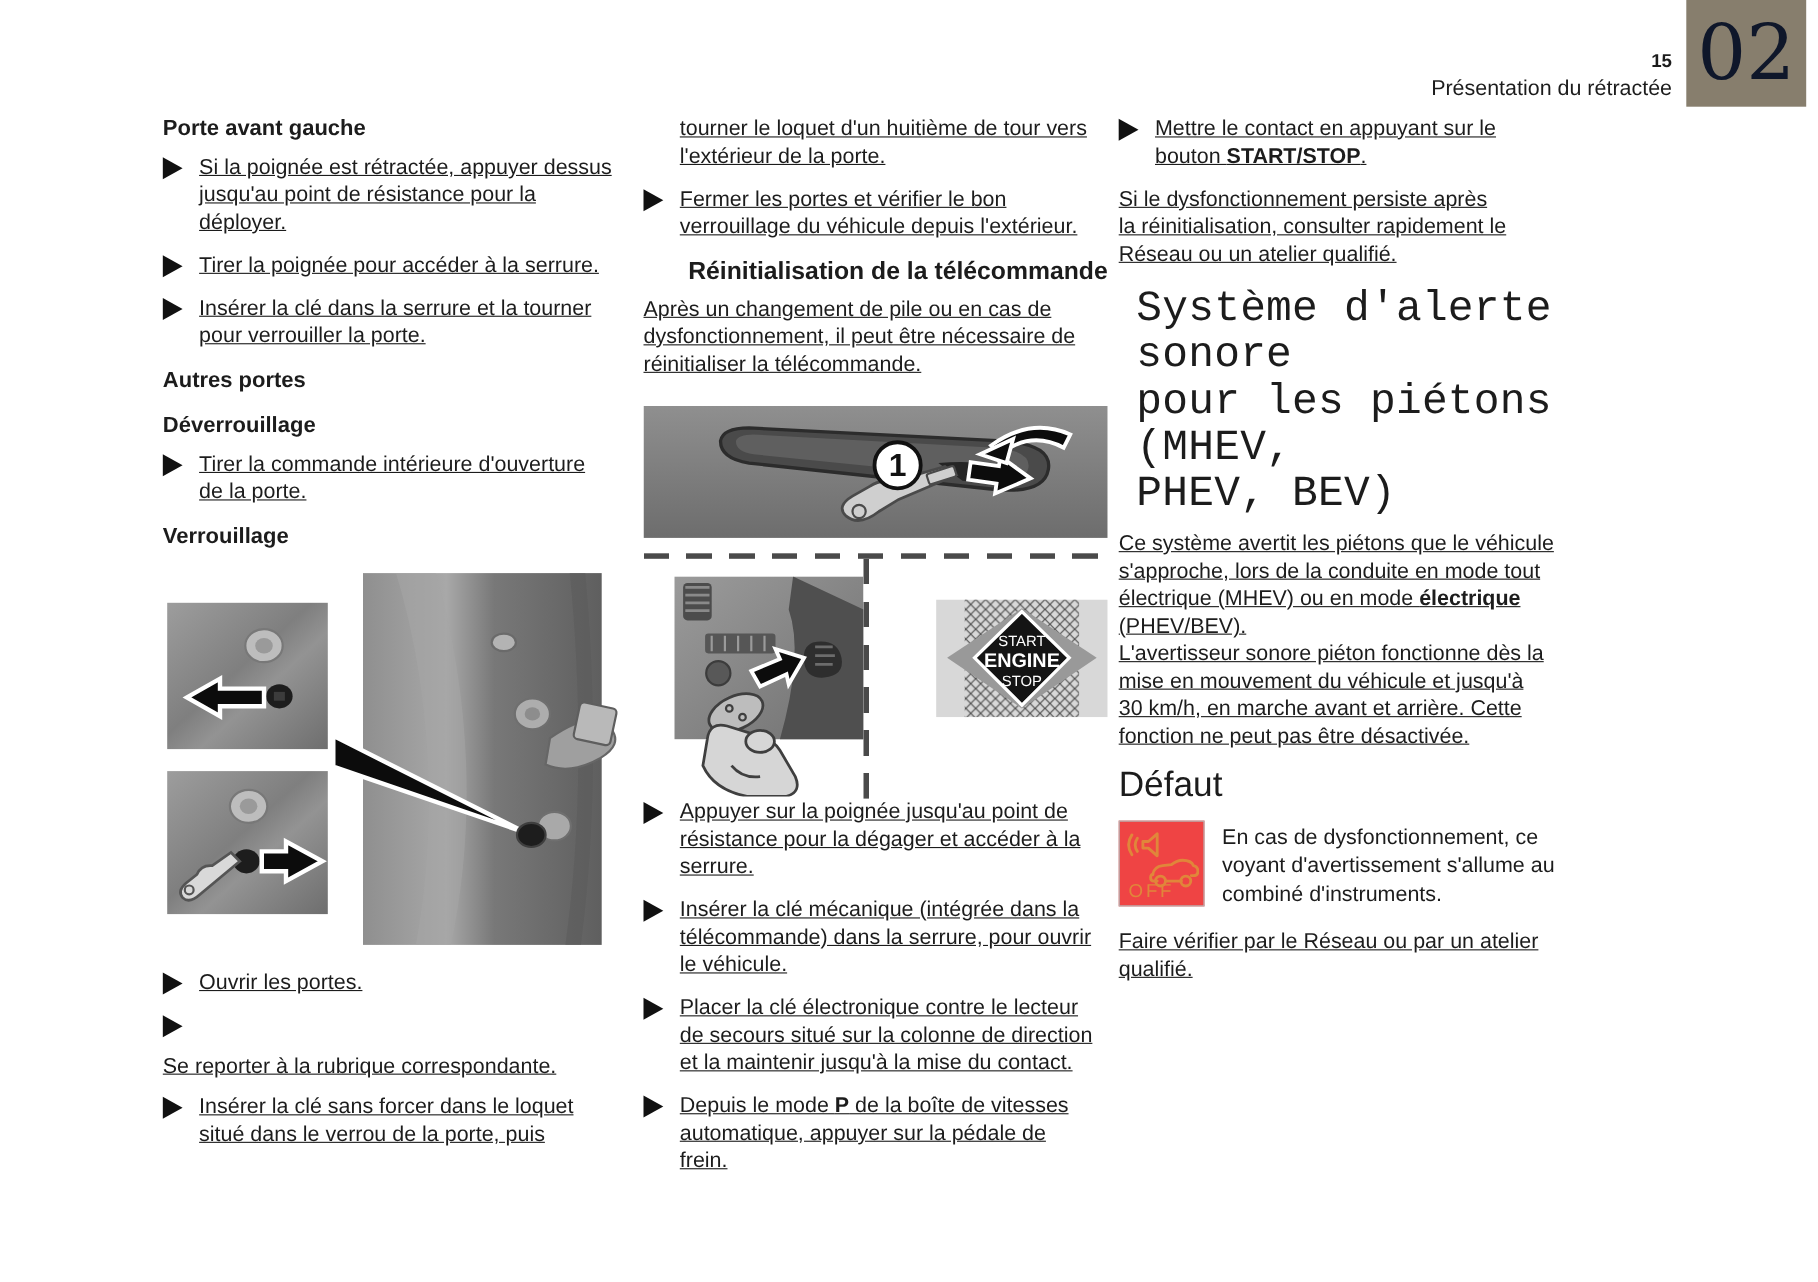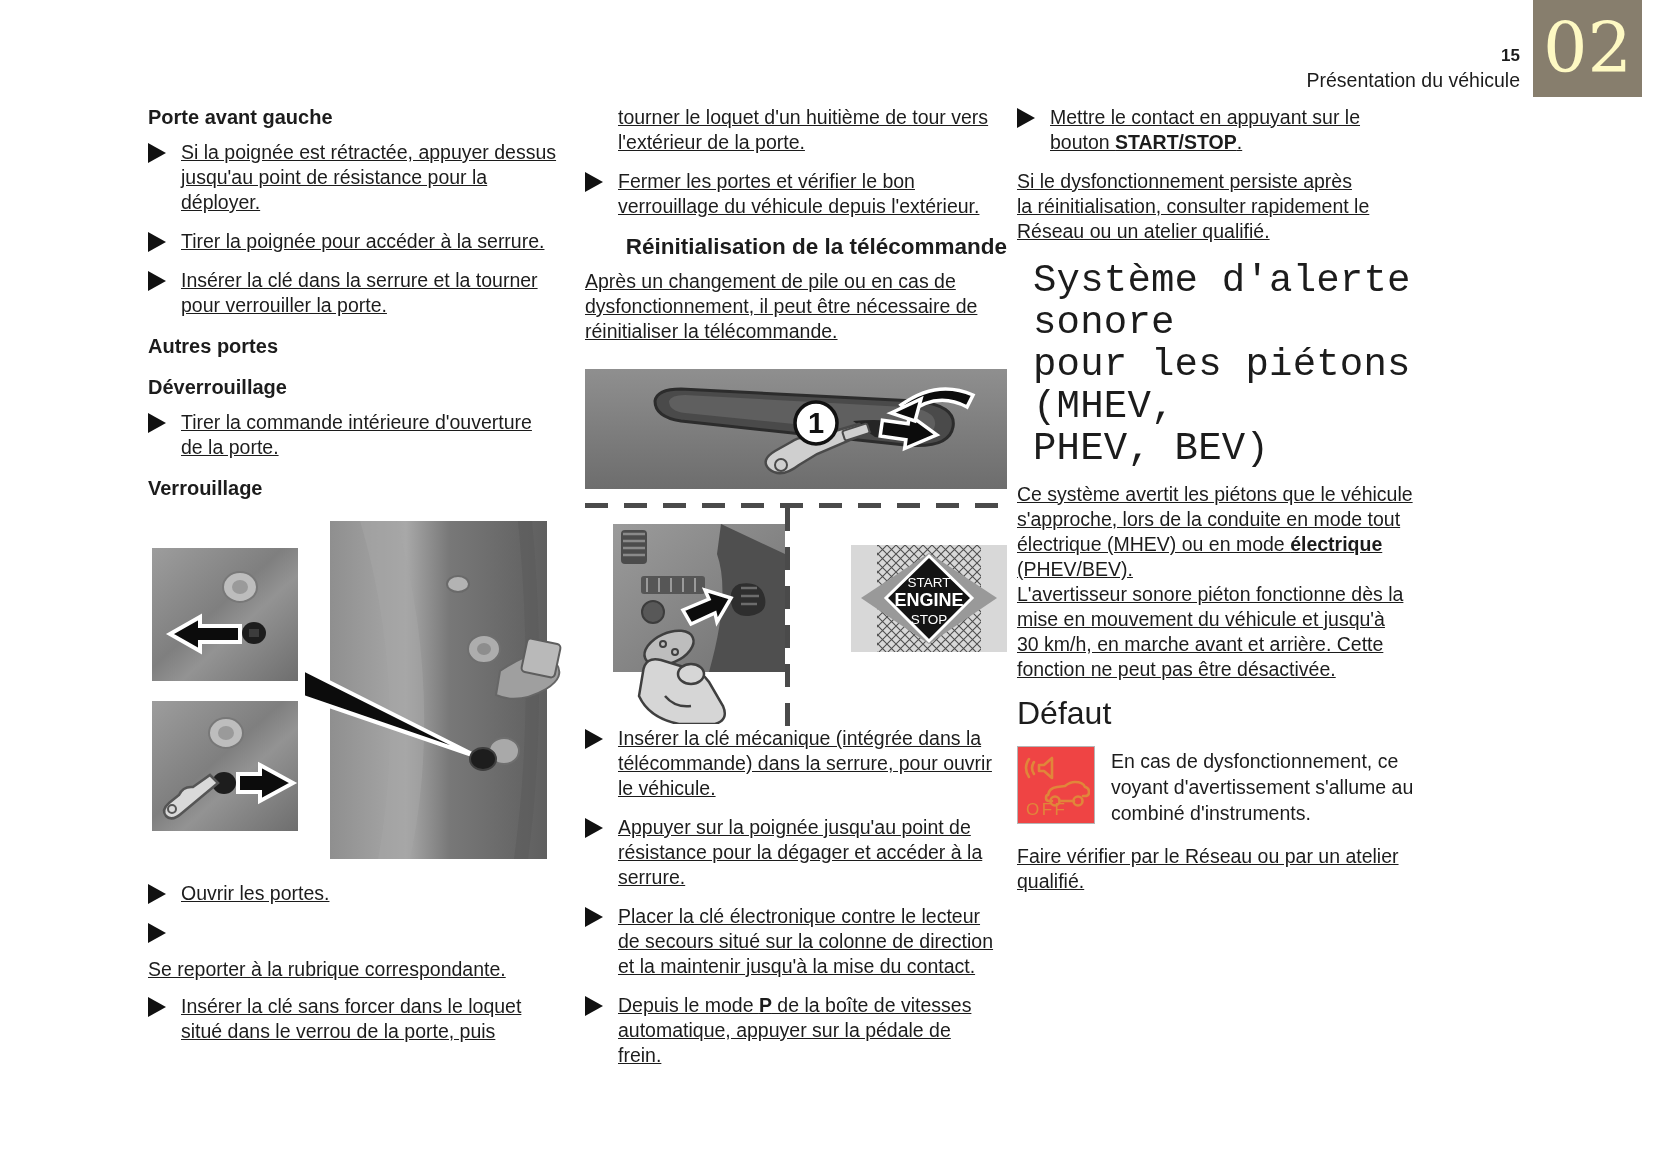--- a/index.html
+++ b/index.html
@@ -12,21 +12,21 @@
   
   .pagehead{position:absolute;top:45px;right:133px;text-align:right;}
   .pagenum{font-size:17px;font-weight:bold;line-height:22px;}
   .sectitle{font-size:19.5px;line-height:26px;}
   .chapterbox{
     position:absolute;top:0;right:11px;width:109px;height:97px;
     display:flex;align-items:center;justify-content:center;
   }
   .chapterbox span{
     font-family:"DejaVu Serif","Liberation Serif",serif;
-    font-size:70px;color:#fef9c3;font-weight:400;line-height:97px;
+    font-size:70px;color:#0f172a;font-weight:400;line-height:97px;
   }
   
   .col{position:absolute;top:105px;}
   #col1{left:148px;width:420px;}
   #col2{left:585px;width:422px;}
   #col3{left:1017px;width:436px;}
   .body-t{font-size:19.5px;line-height:25px;text-decoration:underline;}
   .h-small{font-size:20px;font-weight:bold;line-height:25px;margin:16px 0 10px 0;}
   .h-small:first-child{margin-top:0;}
   .h-mid{font-size:22.5px;font-weight:bold;line-height:27px;margin:14px 0 9px 0;text-align:right;}
@@ -62,21 +62,21 @@
     flex:0 0 76px;height:76px;border:1px solid #b5b5b5;background:#ef4444;
     display:flex;align-items:center;justify-content:center;margin-right:16px;
   }
   .warntext{font-size:19.5px;line-height:26px;padding-top:2px;}
 </style>
 </head>
 <body>
 
 <div class="pagehead">
   <div class="pagenum t">15</div>
-  <div class="sectitle t">Présentation du véhicule</div>
+  <div class="sectitle t">Présentation du rétractée</div>
 </div>
 <div class="chapterbox" id="chapterbox" style="background: rgb(135, 126, 109);">
   <span>02</span>
 </div>
 
 <div class="col" id="col1">
   <div class="h-small t">Porte avant gauche</div>
 
   <div class="bullet">
     <span class="marker"></span>
@@ -254,29 +254,29 @@
       <polygon points="10,53 78,8 146,53 78,99" fill="#999999"></polygon>
       <polygon points="78,11 121,53 78,96 35,53" fill="#141414" stroke="#ffffff" stroke-width="3"></polygon>
       <text x="78" y="42" text-anchor="middle" font-size="13.5" fill="#ffffff" font-family="Liberation Sans, sans-serif">START</text>
       <text x="78" y="61" text-anchor="middle" font-size="18" font-weight="bold" fill="#ffffff" font-family="Liberation Sans, sans-serif">ENGINE</text>
       <text x="78" y="79" text-anchor="middle" font-size="13.5" fill="#ffffff" font-family="Liberation Sans, sans-serif">STOP</text>
     </svg>
   </div>
 
   <div class="bullet">
     <span class="marker"></span>
+    <span class="body-t t">Appuyer sur la poignée jusqu'au point de
+résistance pour la dégager et accéder à la
+serrure.</span>
+  </div>
+  <div class="bullet">
+    <span class="marker"></span>
     <span class="body-t t">Insérer la clé mécanique (intégrée dans la
 télécommande) dans la serrure, pour ouvrir
 le véhicule.</span>
-  </div>
-  <div class="bullet">
-    <span class="marker"></span>
-    <span class="body-t t">Appuyer sur la poignée jusqu'au point de
-résistance pour la dégager et accéder à la
-serrure.</span>
   </div>
   <div class="bullet">
     <span class="marker"></span>
     <span class="body-t t">Placer la clé électronique contre le lecteur
 de secours situé sur la colonne de direction
 et la maintenir jusqu'à la mise du contact.</span>
   </div>
   <div class="bullet">
     <span class="marker"></span>
     <span class="body-t"><span class="t">Depuis le mode </span><span class="bold t">P</span><span class="t"> de la boîte de vitesses

